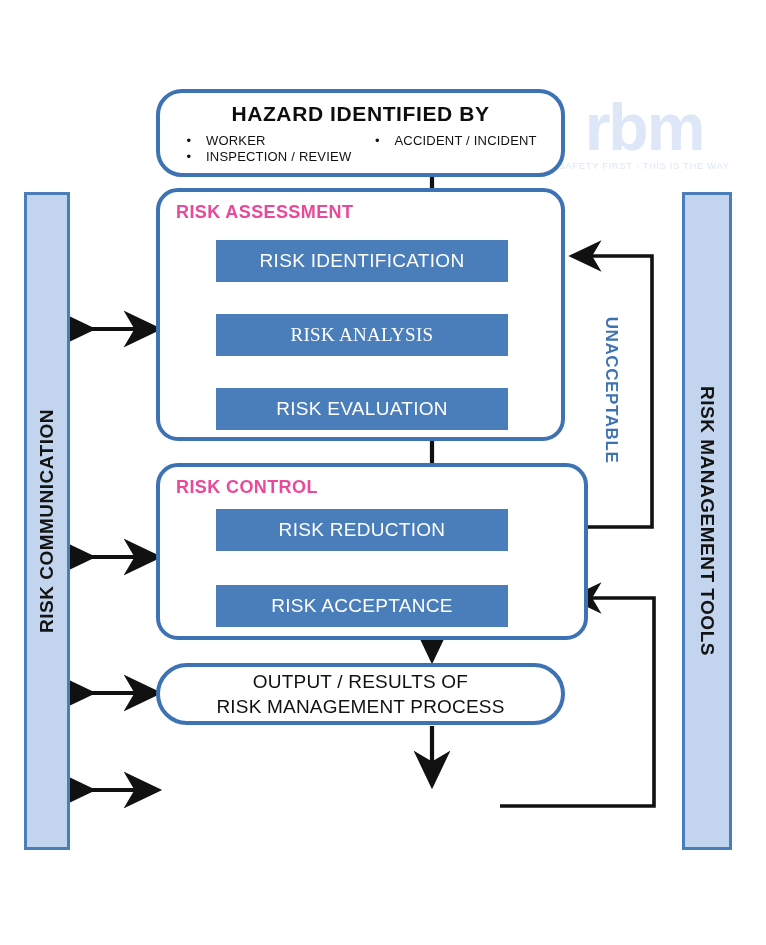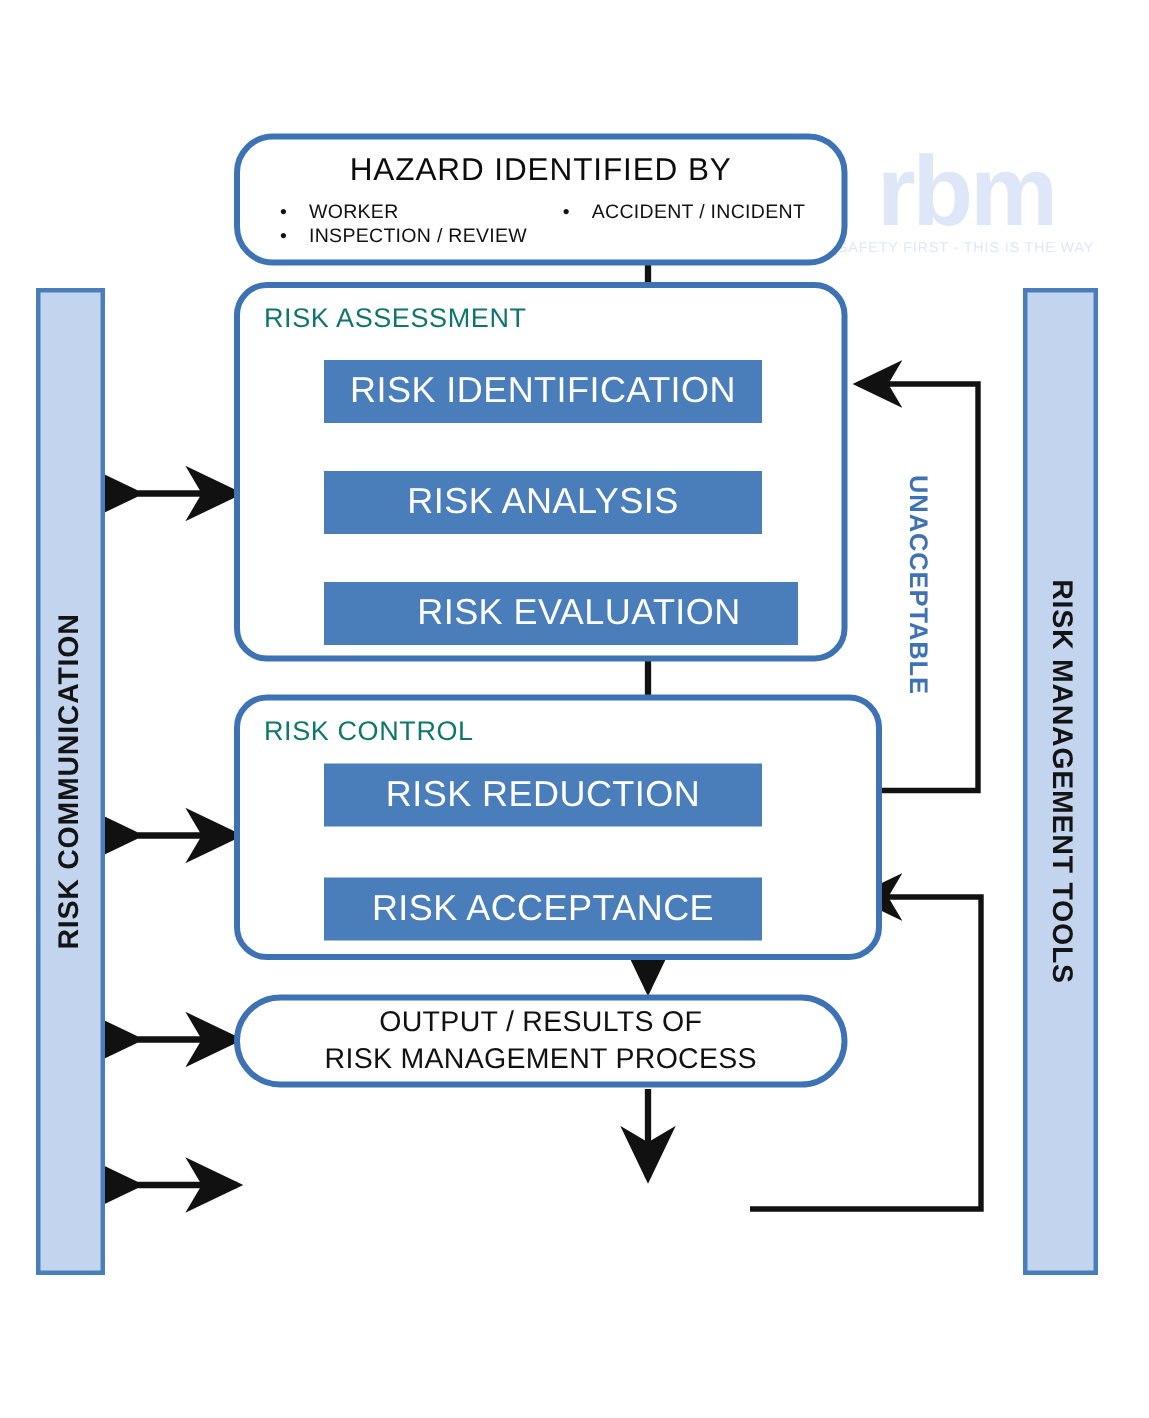--- a/index.html
+++ b/index.html
@@ -75,21 +75,21 @@
   
   #box-hazard {
     left: 156px;
     top: 89px;
     width: 409px;
     height: 88px;
     border-radius: 26px;
   }
   .hazard-title {
     text-align: center;
-    font-weight: normal;
+    font-weight: bold;
     font-size: 21px;
     letter-spacing: 0.6px;
     color: #0d0d0d;
     margin-top: 9px;
   }
   .hazard-cols {
     display: flex;
     margin-top: 7px;
     padding: 0 12px;
   }
@@ -110,24 +110,24 @@
     font-size: 13px;
     line-height: 16px;
     color: #111;
   }
   .hz-bullet.blank { visibility: hidden; }
   .hz-text { white-space: nowrap; }
 
   
   .section-title {
     position: absolute;
-    font-weight: normal;
+    font-weight: bold;
     font-size: 18px;
     letter-spacing: 0.4px;
-    color: #0f766e;
+    color: #ec4899;
     left: 16px;
     top: 10px;
   }
   #box-assessment {
     left: 156px;
     top: 188px;
     width: 409px;
     height: 253px;
   }
   #box-control {
@@ -161,29 +161,29 @@
   }
 
   
   .proc {
     position: absolute;
     background: #4a7ebb;
     color: #ffffff;
     display: flex;
     align-items: center;
     justify-content: center;
-    font-size: 24px;
+    font-size: 19px;
     letter-spacing: 0.3px;
     left: 56px;
     width: 292px;
     height: 42px;
   }
   #proc-identification { top: 48px; }
-  #proc-analysis       { top: 122px; }
-  #proc-evaluation     { top: 196px; padding-left: 24px; }
+  #proc-analysis       { top: 122px; font-family: Liberation Serif, serif; }
+  #proc-evaluation     { top: 196px; }
   #proc-reduction      { top: 42px; }
   #proc-acceptance     { top: 118px; }
   #proc-review-events  { top: 42px; }
 
   
   #unacceptable {
     position: absolute;
     left: 598px;
     top: 300px;
     width: 26px;

